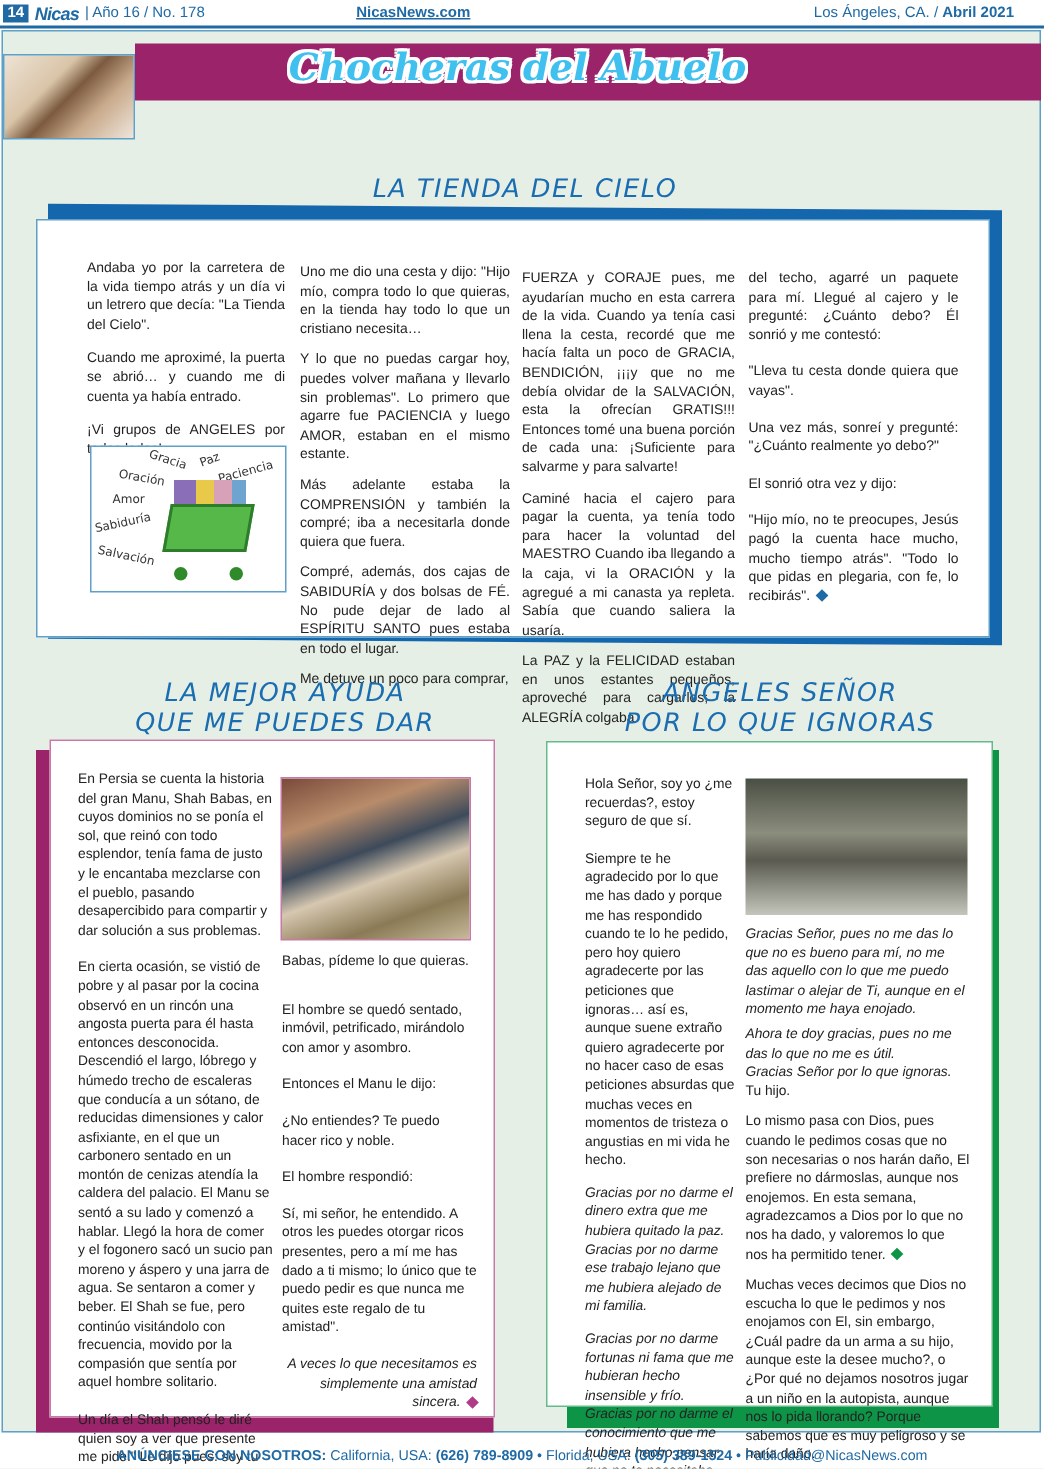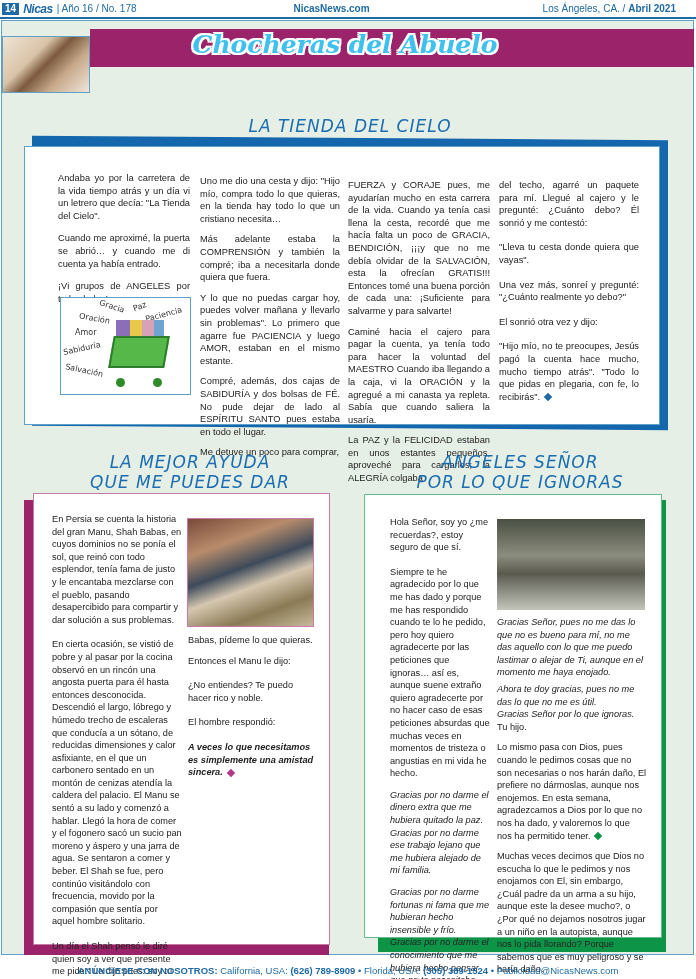--- a/index.html
+++ b/index.html
@@ -1,21 +1,21 @@
 <!DOCTYPE html>
 <html><head>
 <meta charset="utf-8">
 <style>
   * { box-sizing: border-box; margin: 0; padding: 0; }
   body { width: 696px; height: 979px; background: #ffffff; font-family: "Liberation Sans", sans-serif; position: relative; overflow: hidden; }
   .hdr { position: absolute; left: 0; top: 0; width: 696px; height: 17px; display: flex; align-items: center; font-size: 10px; color: #1f6aa5; font-family: "Liberation Sans", sans-serif; }
   .hdr .pgnum { background: #1f6aa5; color: #fff; font-weight: bold; padding: 0 3px; margin-left: 2px; font-size: 10px; line-height: 12px; }
   .hdr .logo { font-style: italic; font-weight: bold; color: #1f6aa5; margin-left: 4px; font-size: 12px; letter-spacing: -0.5px; }
   .hdr .issue { margin-left: 4px; }
-  .hdr .site { position: absolute; left: 0; width: 663px; text-align: center; font-weight: bold; pointer-events: none; }
+  .hdr .site { position: absolute; left: 0; width: 551px; text-align: center; font-weight: bold; pointer-events: none; text-decoration: underline; }
   .hdr .date { margin-left: auto; margin-right: 20px; }
   .hdr-line { position: absolute; left: 0; top: 17px; width: 696px; height: 2px; background: #1f6aa5; }
   .page { position: absolute; left: 1px; top: 20px; width: 693px; height: 935px; background: #e6efe6; border: 1px solid #5fa0c8; }
   .banner { position: absolute; left: 90px; top: 29px; width: 604px; height: 38px; background: #9b2369; }
   .banner-title { position: absolute; left: 190px; top: 30px; width: 310px; text-align: center; font-family: "DejaVu Serif", serif; font-style: italic; font-weight: bold; font-size: 25px; color: #3fc0ee; text-shadow: -2px -2px 0 #fff, 2px -2px 0 #fff, -2px 2px 0 #fff, 2px 2px 0 #fff, 0 2px 0 #fff, 0 -2px 0 #fff, 2px 0 0 #fff, -2px 0 0 #fff; }
   .photo-top { position: absolute; left: 2px; top: 36px; width: 88px; height: 57px; border: 1px solid #5fa0c8; background: linear-gradient(135deg, #eee3d5 0%, #d9c4a8 35%, #7b5a3f 50%, #c8a98a 70%, #efe6dc 100%); }
   .sec-title { position: absolute; text-align: center; font-family: "DejaVu Sans", sans-serif; font-weight: normal; color: #1a6db1; font-size: 17px; letter-spacing: 1px; line-height: 20px; font-style: italic; }
   .box1-shadow { position: absolute; left: 32px; top: 138px; width: 636px; height: 290px; background: #1466ad; transform: skewY(0.4deg); }
   .box1 { position: absolute; left: 24px; top: 146px; width: 636px; height: 279px; background: #fff; border: 1px solid #5fa0c8; }
   .col { position: absolute; font-size: 9.3px; line-height: 12.6px; color: #222; text-align: justify; font-family: "Liberation Sans", sans-serif; }
@@ -27,21 +27,21 @@
   .cart .wheel { position: absolute; width: 9px; height: 9px; border-radius: 50%; background: #2f8a2a; top: 80px; }
   .box2-shadow { position: absolute; left: 24px; top: 500px; width: 305px; height: 455px; background: #9b2369; }
   .box2 { position: absolute; left: 33px; top: 493px; width: 297px; height: 452px; background: #fff; border: 1px solid #c77aa8; }
   .box3-shadow { position: absolute; left: 378px; top: 500px; width: 288px; height: 452px; background: #0d9447; }
   .box3 { position: absolute; left: 364px; top: 494px; width: 298px; height: 444px; background: #fff; border: 1px solid #66b98a; }
   .photo2 { position: absolute; left: 187px; top: 518px; width: 127px; height: 109px; border: 1.5px solid #c77aa8; background: linear-gradient(160deg, #7a4a3a 0%, #b88c6b 25%, #3d4a5a 45%, #d6c7b0 60%, #8a7a55 80%, #c7b99a 100%); }
   .photo3 { position: absolute; left: 497px; top: 519px; width: 148px; height: 91px; background: linear-gradient(180deg, #4a4f44 0%, #8b8d7d 40%, #5a5a50 60%, #c4c6bb 100%); }
   .foot { position: absolute; left: 0; top: 965px; width: 696px; text-align: center; font-size: 9.5px; color: #1f6aa5; font-family: "Liberation Sans", sans-serif; }
   .foot b { font-weight: bold; }
   .it { font-style: italic; }
-  .bi { font-style: italic; font-weight: bold; }
+  .bi { font-style: italic; font-weight: normal; text-align: right; }
   .diamond { display: inline-block; width: 6px; height: 6px; transform: rotate(45deg); margin-left: 5px; vertical-align: middle; }
 </style>
 </head>
 <body>
 
 <div class="hdr">
   <span class="pgnum">14</span>
   <span class="logo">Nicas</span>
   <span class="issue">| Año 16 / No. 178</span>
   <span class="site">NicasNews.com</span>
@@ -74,22 +74,22 @@
   <span style="left:2px;top:46px;transform:rotate(-12deg)">Sabiduría</span>
   <span style="left:4px;top:68px;transform:rotate(12deg)">Salvación</span>
   <div class="gifts"></div>
   <div class="basket"></div>
   <div class="wheel" style="left:55px"></div>
   <div class="wheel" style="left:92px"></div>
 </div>
 
 <div class="col" style="left:200px; top:175px; width:140px;">
   <p>Uno me dio una cesta y dijo: "Hijo mío, compra todo lo que quieras, en la tienda hay todo lo que un cristiano necesita…</p>
+  <p>Y lo que no puedas cargar hoy, puedes volver mañana y llevarlo sin problemas". Lo primero que agarre fue PACIENCIA y luego AMOR, estaban en el mismo estante.</p>
   <p>Más adelante estaba la COMPRENSIÓN y también la compré; iba a necesitarla donde quiera que fuera.</p>
-  <p>Y lo que no puedas cargar hoy, puedes volver mañana y llevarlo sin problemas". Lo primero que agarre fue PACIENCIA y luego AMOR, estaban en el mismo estante.</p>
   <p>Compré, además, dos cajas de SABIDURÍA y dos bolsas de FÉ. No pude dejar de lado al ESPÍRITU SANTO pues estaba en todo el lugar.</p>
   <p>Me detuve un poco para comprar,</p>
 </div>
 
 <div class="col" style="left:348px; top:179px; width:142px;">
   <p>FUERZA y CORAJE pues, me ayudarían mucho en esta carrera de la vida. Cuando ya tenía casi llena la cesta, recordé que me hacía falta un poco de GRACIA, BENDICIÓN, ¡¡¡y que no me debía olvidar de la SALVACIÓN, esta la ofrecían GRATIS!!! Entonces tomé una buena porción de cada una: ¡Suficiente para salvarme y para salvarte!</p>
   <p>Caminé hacia el cajero para pagar la cuenta, ya tenía todo para hacer la voluntad del MAESTRO Cuando iba llegando a la caja, vi la ORACIÓN y la agregué a mi canasta ya repleta. Sabía que cuando saliera la usaría.</p>
   <p>La PAZ y la FELICIDAD estaban en unos estantes pequeños, aproveché para cargarlos; la ALEGRÍA colgaba</p>
 </div>
 
@@ -109,24 +109,26 @@
 <div class="box2"></div>
 <div class="photo2"></div>
 
 <div class="col" style="left:52px; top:513px; width:130px; text-align:left; font-size:9.2px;">
   <p style="margin-bottom:12px">En Persia se cuenta la historia del gran Manu, Shah Babas, en cuyos dominios no se ponía el sol, que reinó con todo esplendor, tenía fama de justo y le encantaba mezclarse con el pueblo, pasando desapercibido para compartir y dar solución a sus problemas.</p>
   <p style="margin-bottom:12px">En cierta ocasión, se vistió de pobre y al pasar por la cocina observó en un rincón una angosta puerta para él hasta entonces desconocida. Descendió el largo, lóbrego y húmedo trecho de escaleras que conducía a un sótano, de reducidas dimensiones y calor asfixiante, en el que un carbonero sentado en un montón de cenizas atendía la caldera del palacio. El Manu se sentó a su lado y comenzó a hablar. Llegó la hora de comer y el fogonero sacó un sucio pan moreno y áspero y una jarra de agua. Se sentaron a comer y beber. El Shah se fue, pero continúo visitándolo con frecuencia, movido por la compasión que sentía por aquel hombre solitario.</p>
   <p>Un día el Shah pensó le diré quien soy a ver que presente me pide." Le dijo pues: soy tu Manu, el Shah</p>
 </div>
 
 <div class="col" style="left:188px; top:634px; width:130px; text-align:left; font-size:9.2px;">
-  <p style="margin-bottom:8px">Babas, pídeme lo que quieras.</p>
+  <p style="margin-bottom:20px">Babas, pídeme lo que quieras.</p>
+  <p style="margin-bottom:12px">El hombre se quedó sentado, inmóvil, petrificado, mirándolo con amor y asombro.</p>
   <p style="margin-bottom:12px">Entonces el Manu le dijo:</p>
   <p style="margin-bottom:12px">¿No entiendes? Te puedo hacer rico y noble.</p>
   <p style="margin-bottom:12px">El hombre respondió:</p>
+  <p style="margin-bottom:12px">Sí, mi señor, he entendido. A otros les puedes otorgar ricos presentes, pero a mí me has dado a ti mismo; lo único que te puedo pedir es que nunca me quites este regalo de tu amistad".</p>
   <p class="bi"><span>A veces lo que necesitamos es simplemente una amistad sincera.</span><span class="diamond" style="background:#b03a86"></span></p>
 </div>
 
 <div class="sec-title" style="left:390px; top:452px; width:260px;">
   <div>ANGELES SEÑOR</div>
   <div>POR LO QUE IGNORAS</div>
 </div>
 <div class="box3-shadow"></div>
 <div class="box3"></div>
 <div class="photo3"></div>

